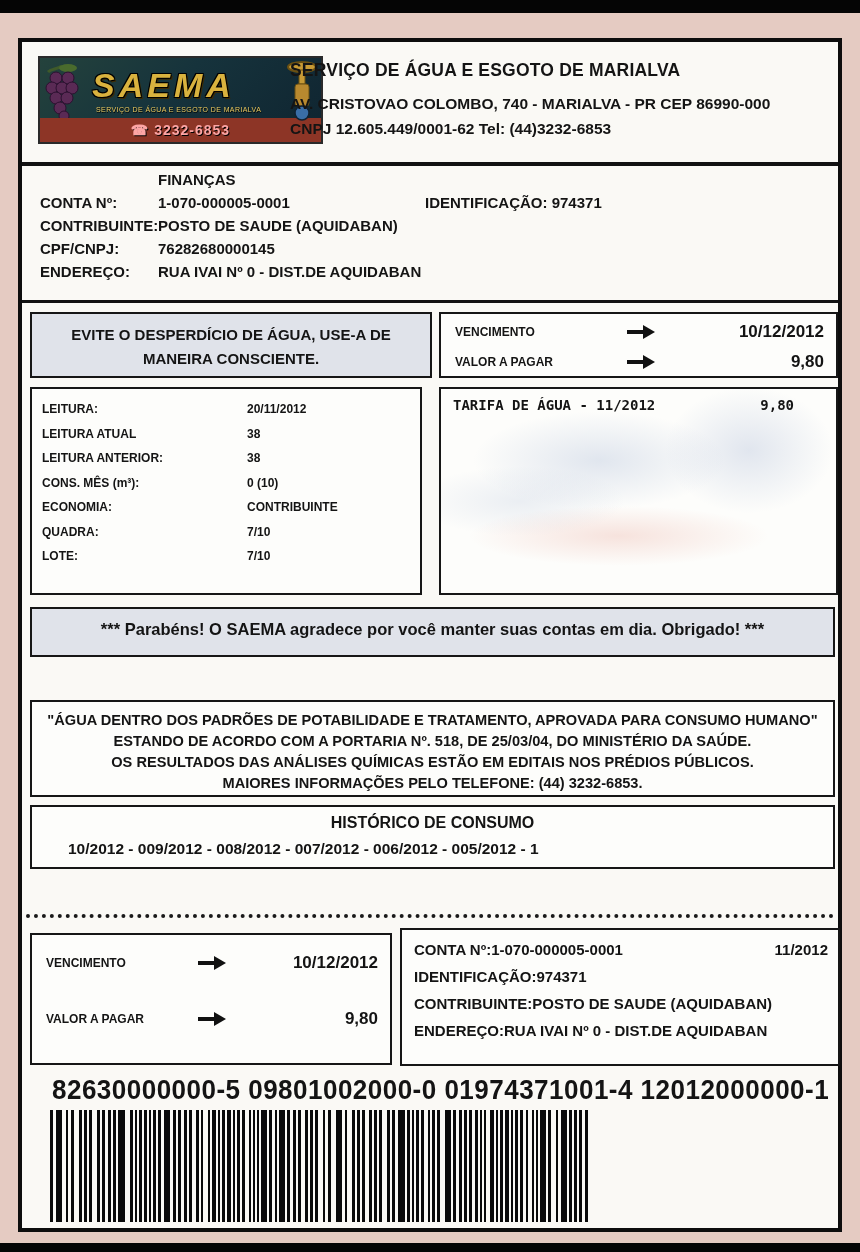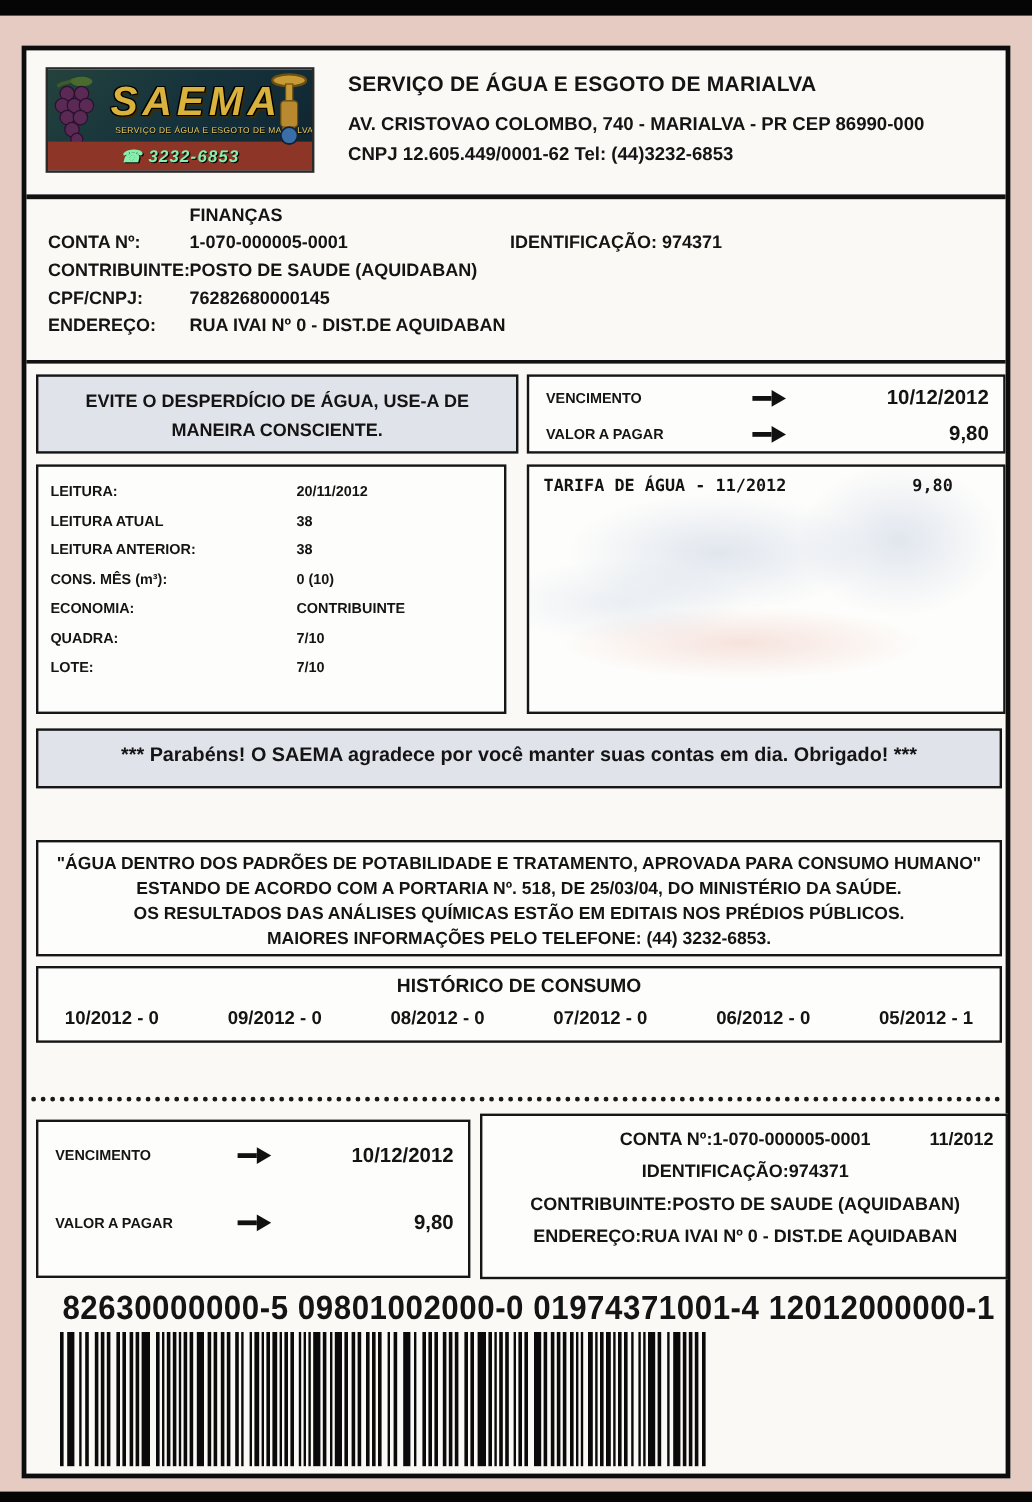--- a/index.html
+++ b/index.html
@@ -8,32 +8,32 @@
   .strip { position:absolute; left:0; right:0; background:#050505; }
   #strip-top { top:0; height:13px; }
   #strip-bottom { top:1243px; height:9px; }
   #doc { position:absolute; left:18px; top:38px; width:816px; height:1186px;
          border:4px solid #0d0d0d; background:#faf9f5; box-sizing:content-box; }
   .hr { position:absolute; left:0; right:0; background:#121212; }
   .box { position:absolute; border:2px solid #161616; background:#fdfdfb; }
   .graybox { background:#e0e3ea; }
 
   
-  #logo { position:absolute; left:16px; top:14px; width:224px; height:88px;
+  #logo { position:absolute; left:16px; top:14px; width:285px; height:88px;
           background:linear-gradient(135deg,#24423c 0%,#16333c 45%,#0f2430 100%);
           border:2px solid #2a2a2a; overflow:hidden; }
   #logo-grapes { position:absolute; left:2px; top:4px; }
   #logo-text { position:absolute; left:52px; top:8px; font-size:34px; font-weight:700;
                letter-spacing:4px; color:#d9b23e; font-style:italic;
                text-shadow:1px 1px 0 #000,-1px -1px 0 #000,1px -1px 0 #000,-1px 1px 0 #000,2px 2px 0 #3c2c05; }
   #logo-sub { position:absolute; left:56px; top:48px; font-size:7px; color:#e8c75d;
               letter-spacing:.4px; white-space:nowrap; text-shadow:.5px .5px 0 #000; }
   #logo-band { position:absolute; left:0; right:0; bottom:0; height:24px; background:#8d3526;
-               text-align:center; color:#86efac; font-size:14px; font-weight:700;
-               text-shadow:1px 1px 0 #000; line-height:24px; letter-spacing:1px;font-style:italic; }
+               text-align:center; color:#fca5a5; font-size:14px; font-weight:700;
+               text-shadow:1px 1px 0 #000; line-height:24px; letter-spacing:1px; }
   #logo-faucet { position:absolute; right:2px; top:2px; }
   #co-lines { position:absolute; left:268px; top:18px; width:540px; }
   #co-name { font-size:17.5px; font-weight:700; letter-spacing:.2px; }
   #co-addr { font-size:15.5px; font-weight:700; margin-top:14px; }
   #co-cnpj { font-size:15.5px; font-weight:700; margin-top:7px; }
 
   
   #account { position:absolute; left:18px; top:126px; right:14px; font-size:15px; font-weight:700; }
   #account .row { position:relative; height:23px; line-height:23px; }
   #account .lbl { display:inline-block; width:118px; }
@@ -74,29 +74,29 @@
   #congrats-box .txt { text-align:center; padding-top:11px; font-size:16.5px; font-weight:700; }
 
   
   #quality-box { left:8px; top:658px; width:805px; height:97px; }
   #quality-box .ln { text-align:center; font-size:14.6px; font-weight:700; line-height:21px; }
   #quality-box .ln:first-child { padding-top:8px; }
 
   
   #history-box { left:8px; top:763px; width:805px; height:64px; }
   #history-title { text-align:center; font-size:16px; font-weight:700; padding-top:7px; }
-  #history-row { display:flex; justify-content:space-between; padding:8px 22px 0; font-size:15.5px; font-weight:700; }
+  #history-row { display:flex; padding:8px 36px 0; font-size:15.5px; font-weight:700; }
 
   
   #perforation { position:absolute; left:4px; right:4px; top:872px; border-top:4px dotted #1a1a1a; }
 
   
   #stub-left { left:8px; top:891px; width:362px; height:132px; }
   #stub-right { left:378px; top:886px; width:440px; height:138px; padding:6px 10px 0 12px; }
-  #stub-right .srow { font-size:15px; font-weight:700; line-height:27px; position:relative;text-align:center; }
+  #stub-right .srow { font-size:15px; font-weight:700; line-height:27px; position:relative; }
   #stub-year { position:absolute; right:0; top:0; font-size:15px; font-weight:700; }
 
   
   #barcode-digits { position:absolute; left:30px; top:1032px; font-size:28px; font-weight:700;
                     letter-spacing:.5px; transform:scaleX(.93); transform-origin:left; white-space:nowrap; }
   #barcode-bars { position:absolute; left:28px; top:1068px; width:542px; height:112px;
                   display:flex; align-items:stretch; overflow:hidden; }
   #barcode-bars span { display:inline-block; height:100%; background:#0a0a0a; flex:none; }
 </style>
 </head>

